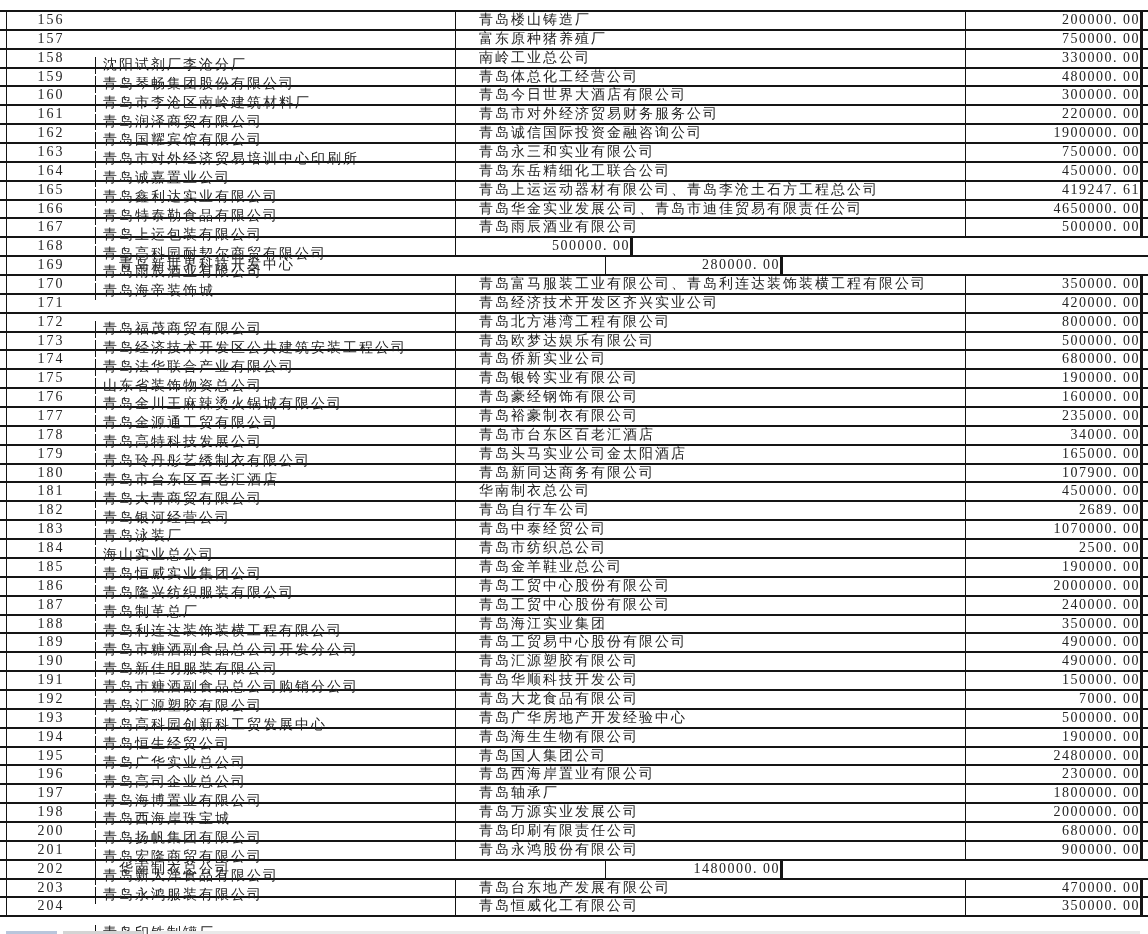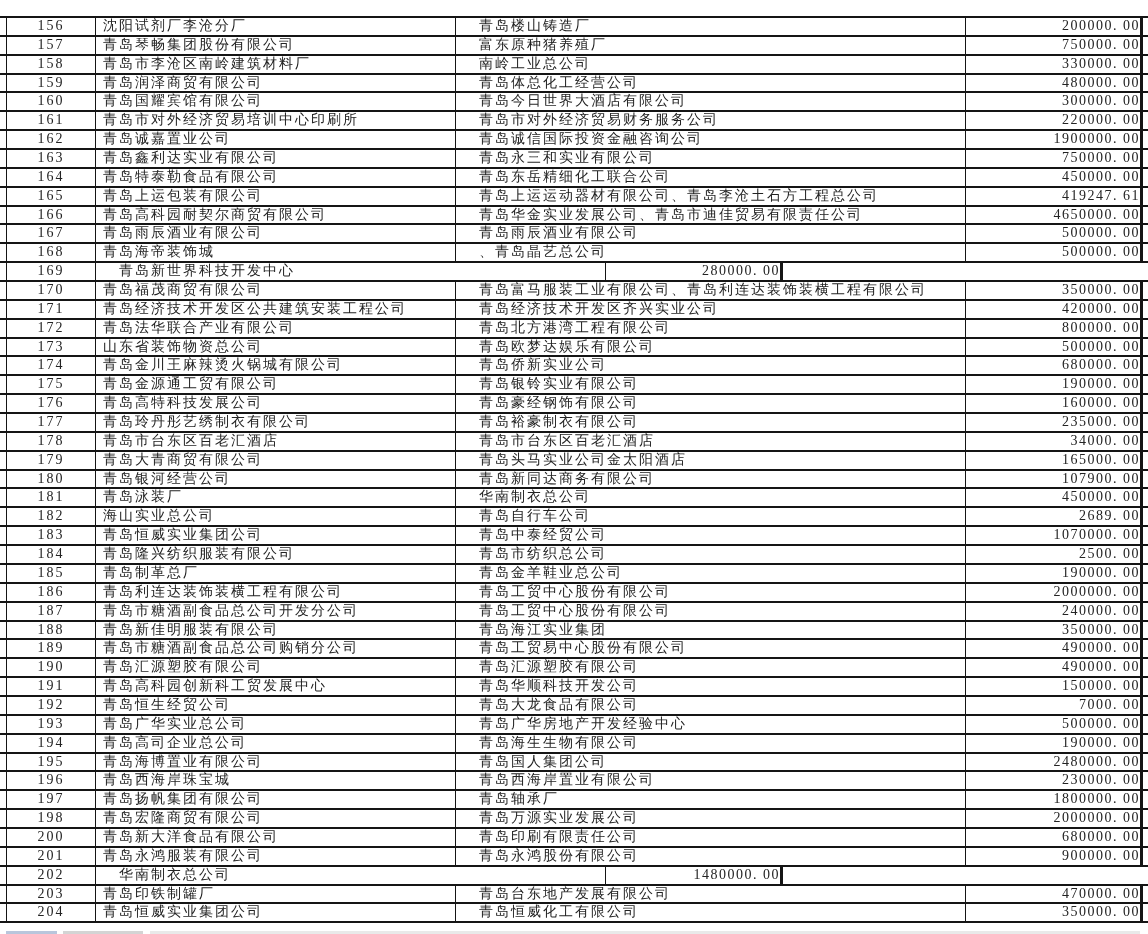--- a/index.html
+++ b/index.html
@@ -10,21 +10,21 @@
   }
   #page {
     position: relative;
     width: 1148px;
     height: 934px;
     background: #ffffff;
     overflow: hidden;
   }
   #grid {
     position: absolute;
-    top: 16px;
+    top: 10px;
     left: 0;
     width: 1148px;
     border-top: 2px solid #151515;
   }
   .row {
     display: flex;
     width: 1148px;
     height: 18.86px;
     border-bottom: 2px solid #151515;
     box-sizing: border-box;
@@ -44,20 +44,21 @@
     height: 100%;
   }
   .cell.num {
     width: 89px;
     text-align: center;
     letter-spacing: 2px;
   }
   .cell.c1 {
     width: 360px;
     padding-left: 7px;
+    margin-top: 45px;
   }
   .cell.c2 {
     width: 510px;
     padding-left: 23px;
   }
   .cell.amt {
     width: 178px;
     border-right: 3px solid #151515;
     text-align: right;
     letter-spacing: 1.5px;
@@ -165,21 +166,20 @@
     <div class="cell num">167</div>
     <div class="cell c1">青岛雨辰酒业有限公司</div>
     <div class="cell c2">青岛雨辰酒业有限公司</div>
     <div class="cell amt">500000. 00</div>
   </div>
 
   <div class="row">
     <div class="spacer"></div>
     <div class="cell num">168</div>
     <div class="cell c1">青岛海帝装饰城</div>
-    <div class="cell c2">、青岛晶艺总公司</div>
     <div class="cell amt">500000. 00</div>
   </div>
 
   <div class="row">
     <div class="spacer"></div>
     <div class="cell num">169</div>
     <div class="cell c2">青岛新世界科技开发中心</div>
     <div class="cell amt">280000. 00</div>
   </div>
 

